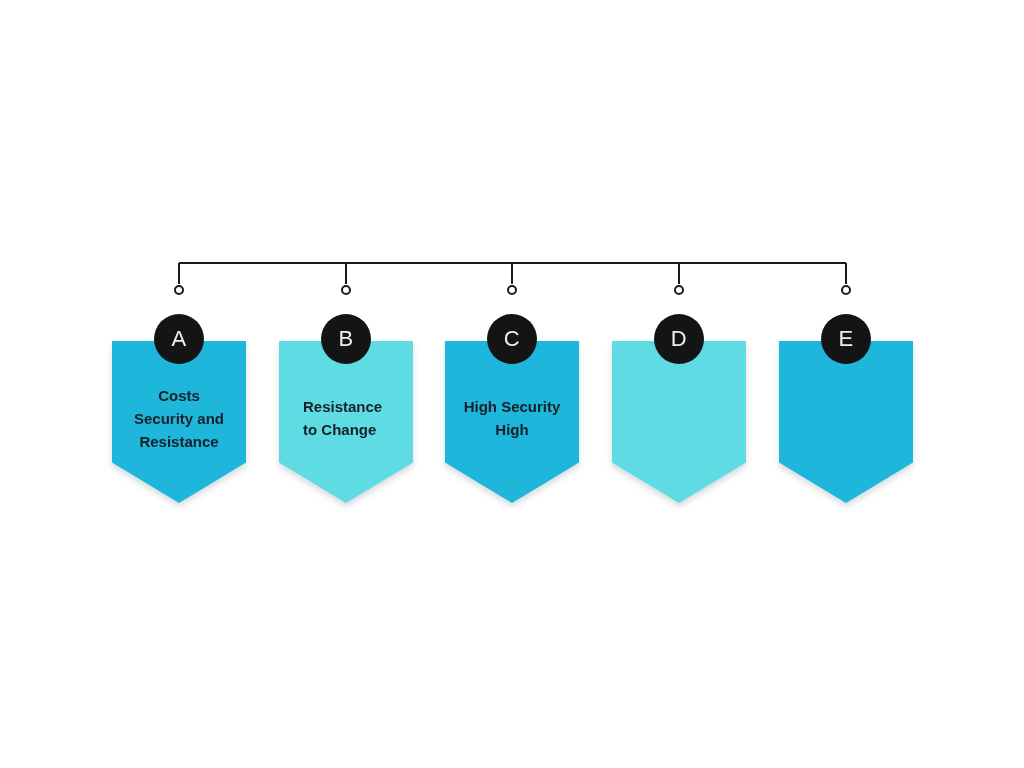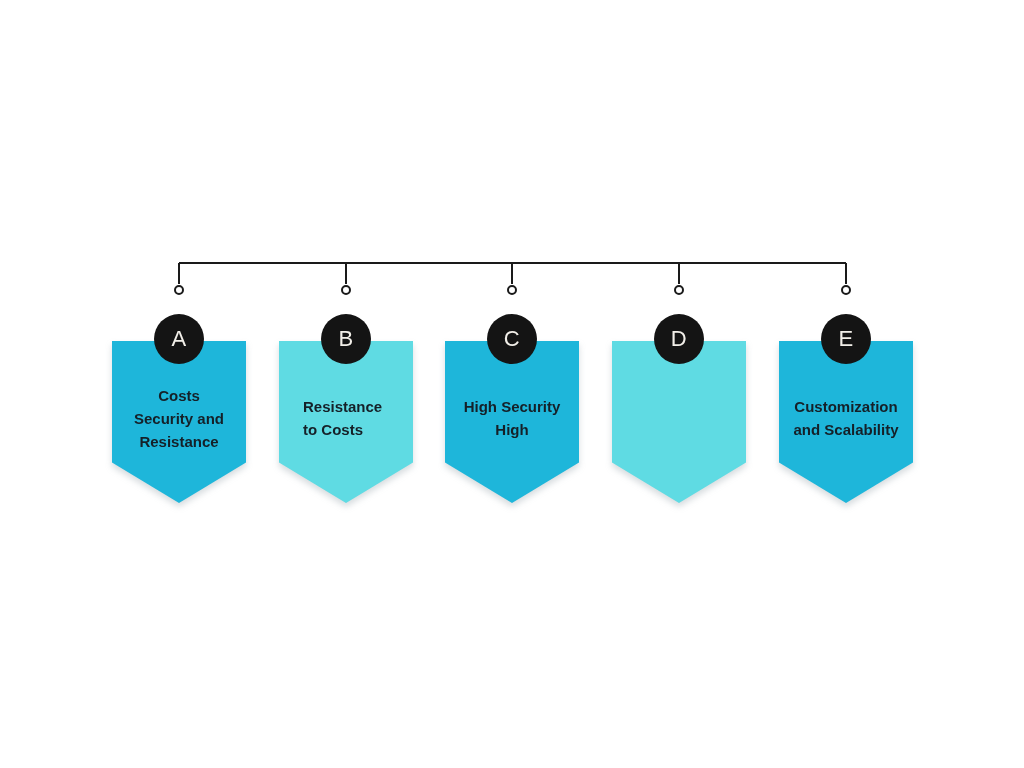--- a/index.html
+++ b/index.html
@@ -112,21 +112,21 @@
     </div>
   </div>
 
   <div class="banner-group g1">
     <div class="shape-wrap">
       <div class="banner-shape light"></div>
     </div>
     <div class="badge">B</div>
     <div class="banner-label align-left">
       <span>Resistance</span>
-      <span>to Costs</span>
+      <span>to Change</span>
     </div>
   </div>
 
   <div class="banner-group g2">
     <div class="shape-wrap">
       <div class="banner-shape dark"></div>
     </div>
     <div class="badge">C</div>
     <div class="banner-label">
       <span>High Security</span>
@@ -139,19 +139,15 @@
       <div class="banner-shape light"></div>
     </div>
     <div class="badge">D</div>
   </div>
 
   <div class="banner-group g4">
     <div class="shape-wrap">
       <div class="banner-shape dark"></div>
     </div>
     <div class="badge">E</div>
-    <div class="banner-label">
-      <span>Customization</span>
-      <span>and Scalability</span>
-    </div>
   </div>
 
 </div>
 
 </body></html>

